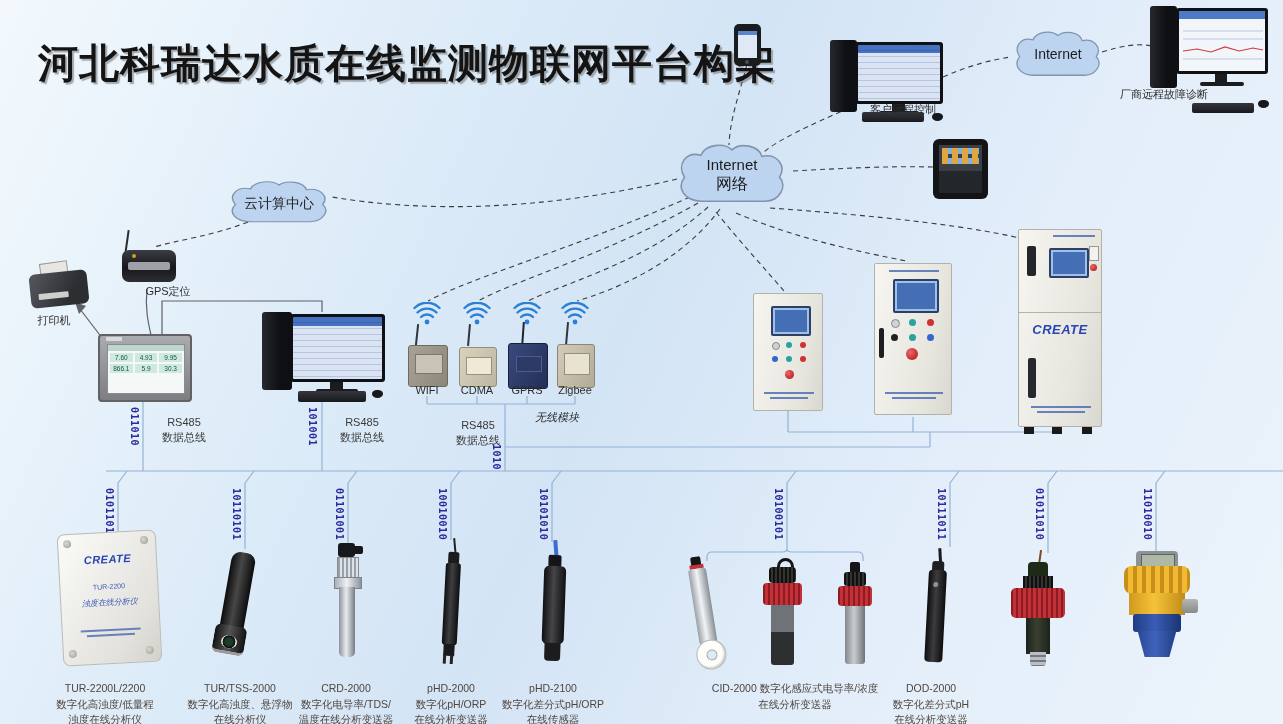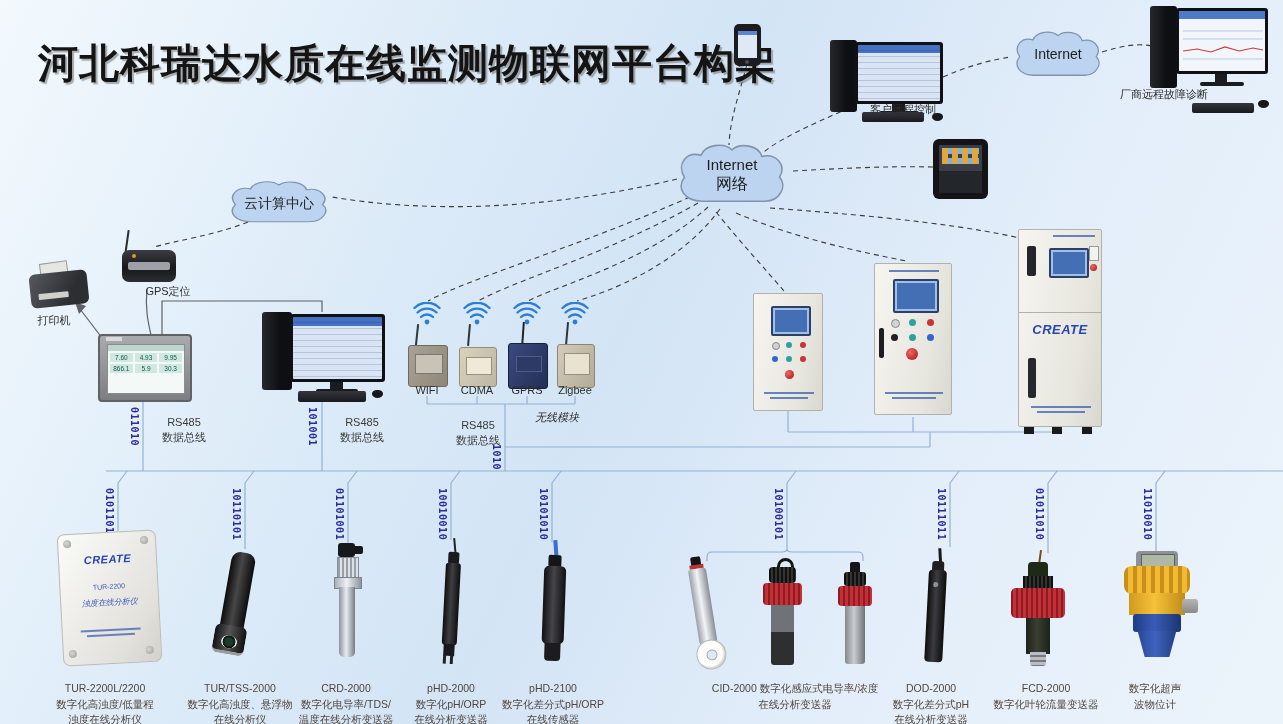--- a/index.html
+++ b/index.html
@@ -444,24 +444,14 @@
   <div class="slabel" style="left:680px;width:230px;">
     <div>CID-2000 数字化感应式电导率/浓度</div>
     <div>在线分析变送器</div>
     <div></div>
   </div>
   <div class="slabel" style="left:831px;">
     <div>DOD-2000</div>
     <div>数字化差分式pH</div>
     <div>在线分析变送器</div>
   </div>
-  <div class="slabel" style="left:946px;">
-    <div>FCD-2000</div>
-    <div>数字化叶轮流量变送器</div>
-    <div></div>
-  </div>
-  <div class="slabel" style="left:1055px;">
-    <div>数字化超声</div>
-    <div>波物位计</div>
-    <div></div>
-  </div>
 
 </div>
 
 </body></html>

